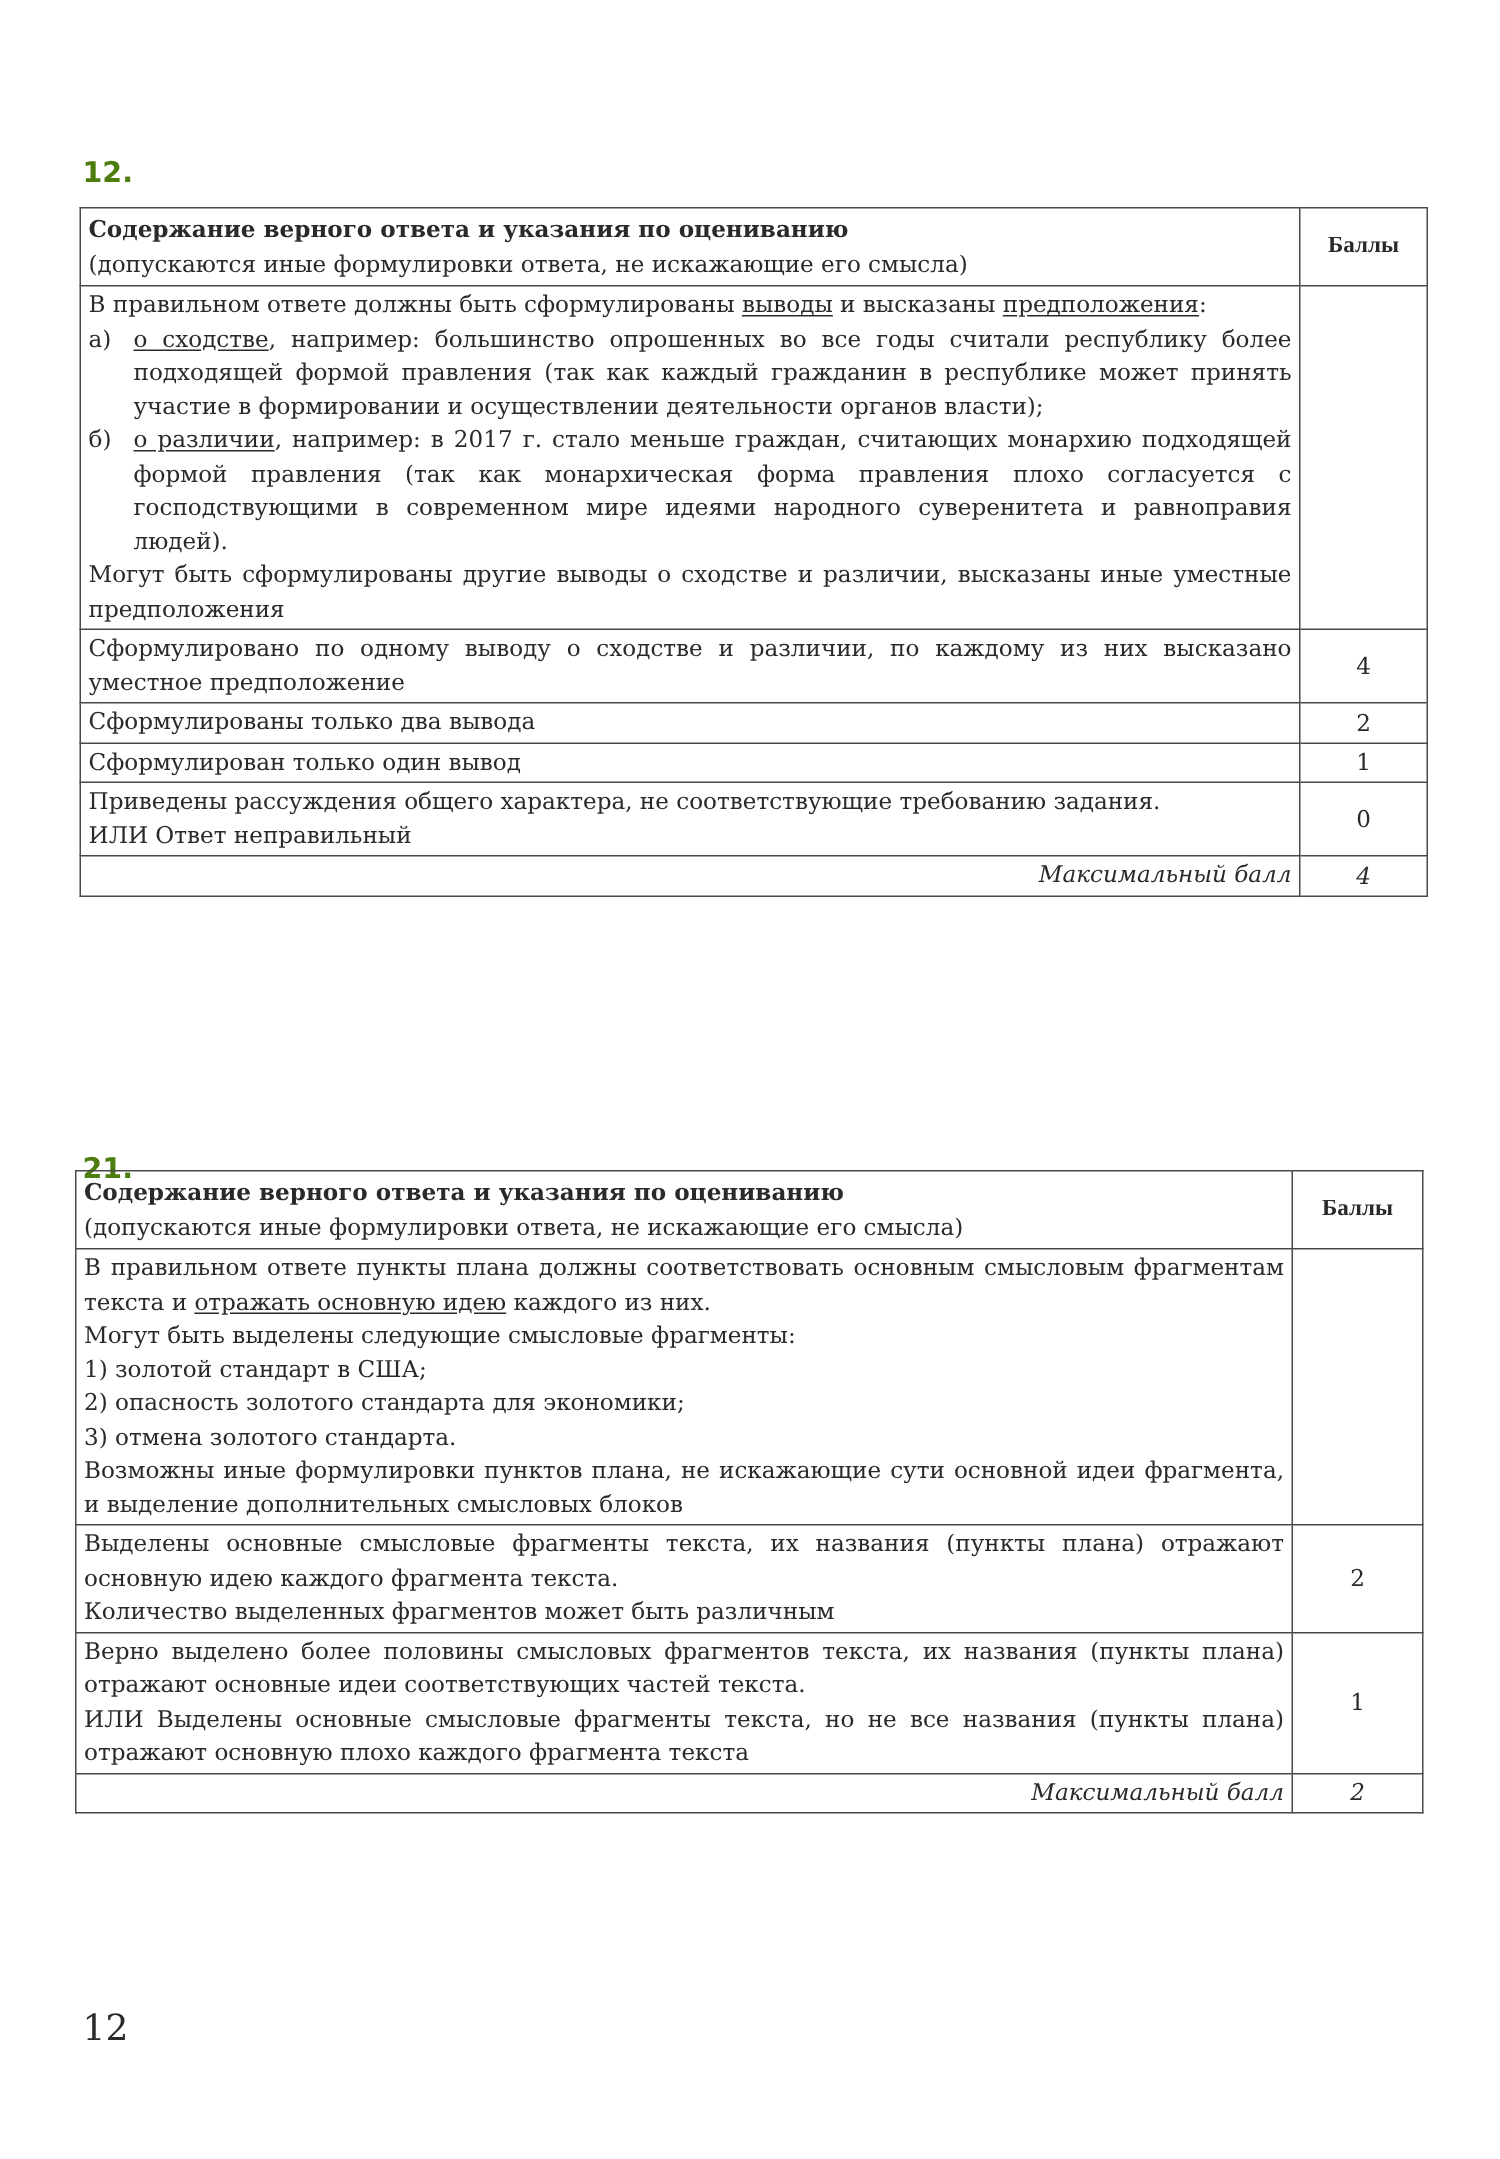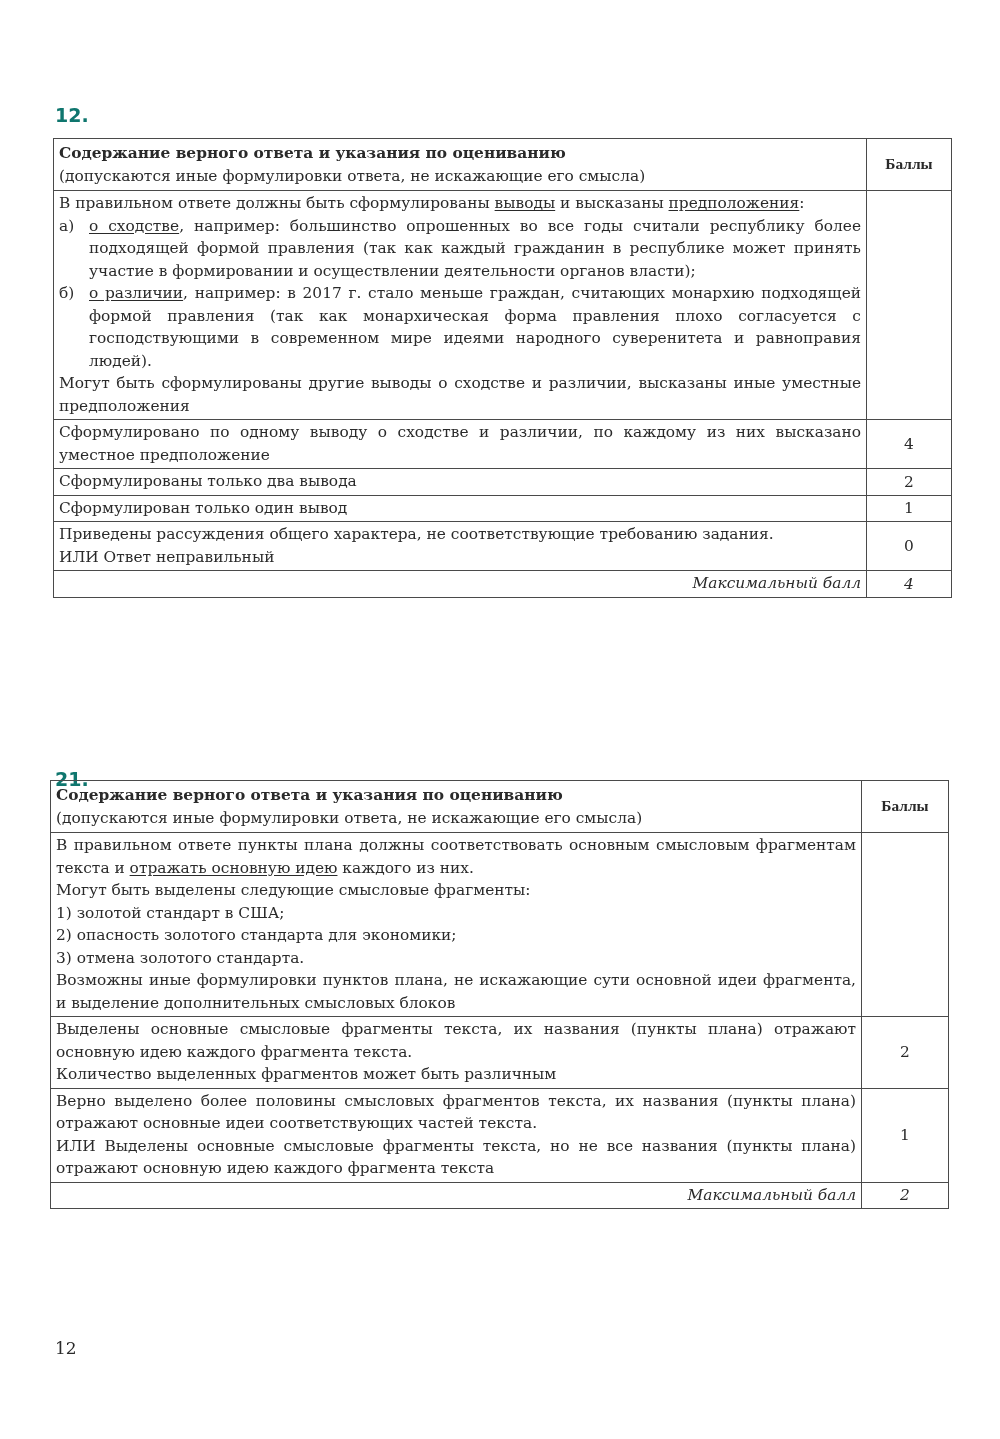--- a/index.html
+++ b/index.html
@@ -4,21 +4,21 @@
 <style>
   html, body { margin: 0; padding: 0; background: #ffffff; }
   body {
     width: 1000px; height: 1439px; position: relative; overflow: hidden;
     font-family: "DejaVu Serif", "Liberation Serif", serif;
     color: #2a2a2a;
   }
   .task-num {
     position: absolute; left: 55px;
     font-family: "DejaVu Sans", "Liberation Sans", sans-serif;
-    font-weight: bold; font-size: 19px; color: #0f766e;
+    font-weight: bold; font-size: 19px; color: #4d7c0f;
   }
   table.crit {
     position: absolute;
     border-collapse: collapse;
     table-layout: fixed;
     font-size: 15.4px;
     line-height: 22.5px;
   }
   table.crit td {
     border: 1px solid #4a4a4a;
@@ -32,21 +32,21 @@
   .hdr-title { font-weight: bold; }
   .hdr-score { font-weight: bold; text-align: center; vertical-align: middle !important; font-family: Liberation Serif, serif; }
   .just { text-align: justify; }
   .item { display: flex; }
   .item .mark { width: 30px; flex: none; }
   .item .body { flex: 1; text-align: justify; }
   u { text-decoration: underline; text-underline-offset: 2px; }
   .max-label { text-align: right; font-style: italic; }
   .page-num {
     position: absolute; left: 55px; top: 1338px;
-    font-size: 17px; color: #2a2a2a;
+    font-size: 24px; color: #2a2a2a;
   }
 </style>
 </head>
 <body>
 
 <div class="task-num" style="top:104px;">12.</div>
 
 <table class="crit" style="left:53px; top:138px; width:898px;">
   <colgroup>
       <col style="width:813px">
@@ -125,21 +125,21 @@
     </td>
     <td></td>
   </tr>
   <tr>
     <td class="multiline just">Выделены основные смысловые фрагменты текста, их названия (пункты плана) отражают основную идею каждого фрагмента текста.
 Количество выделенных фрагментов может быть различным</td>
     <td class="score">2</td>
   </tr>
   <tr>
     <td class="multiline just">Верно выделено более половины смысловых фрагментов текста, их названия (пункты плана) отражают основные идеи соответствующих частей текста.
-ИЛИ Выделены основные смысловые фрагменты текста, но не все названия (пункты плана) отражают основную идею каждого фрагмента текста</td>
+ИЛИ Выделены основные смысловые фрагменты текста, но не все названия (пункты плана) отражают основную плохо каждого фрагмента текста</td>
     <td class="score">1</td>
   </tr>
   <tr>
     <td class="max-label">Максимальный балл</td>
     <td class="score" style="font-style:italic;">2</td>
   </tr>
 </tbody>
   </table>
 
 <div class="page-num">12</div>

